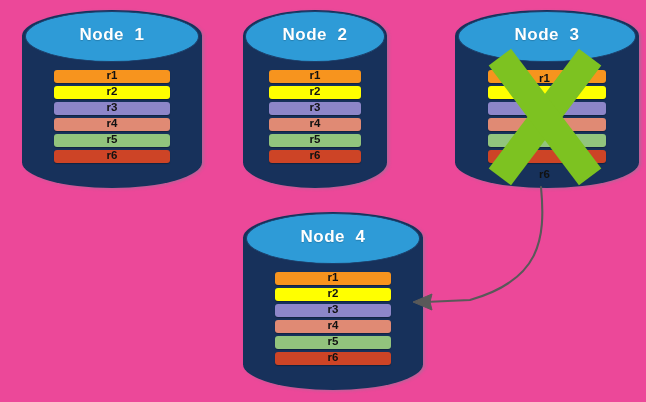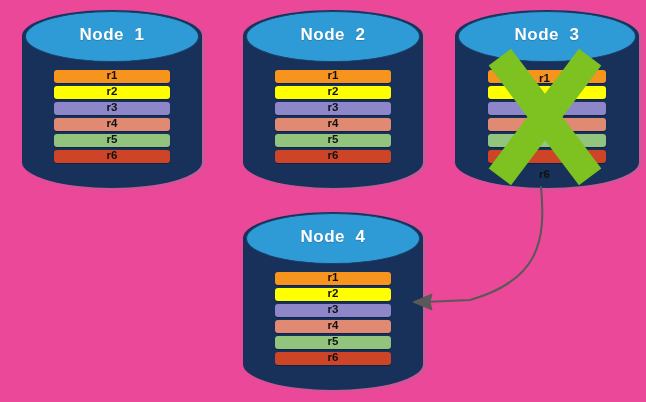--- a/index.html
+++ b/index.html
@@ -135,21 +135,21 @@
     <div class="rows">
       <div class="row" style="background: rgb(247, 148, 30);">r1</div>
       <div class="row" style="background: rgb(255, 255, 0);">r2</div>
       <div class="row" style="background: rgb(141, 134, 201);">r3</div>
       <div class="row" style="background: rgb(224, 138, 116);">r4</div>
       <div class="row" style="background: rgb(146, 196, 125);">r5</div>
       <div class="row" style="background: rgb(205, 68, 38);">r6</div>
     </div>
   </div>
 
-  <div class="node" style="left:243px; top:10px; width:180px; height:178px;">
+  <div class="node" style="left:243px; top:10px; width:144px; height:178px;">
     <div class="cyl-body" style="background: rgb(23, 49, 91);"></div>
     <div class="cyl-top" style="background: rgb(46, 155, 215); border-color: rgb(29, 63, 107);"></div>
     <div class="cyl-title" style="color: rgb(255, 255, 255);">Node  2</div>
     <div class="rows">
       <div class="row" style="background: rgb(247, 148, 30);">r1</div>
       <div class="row" style="background: rgb(255, 255, 0);">r2</div>
       <div class="row" style="background: rgb(141, 134, 201);">r3</div>
       <div class="row" style="background: rgb(224, 138, 116);">r4</div>
       <div class="row" style="background: rgb(146, 196, 125);">r5</div>
       <div class="row" style="background: rgb(205, 68, 38);">r6</div>

